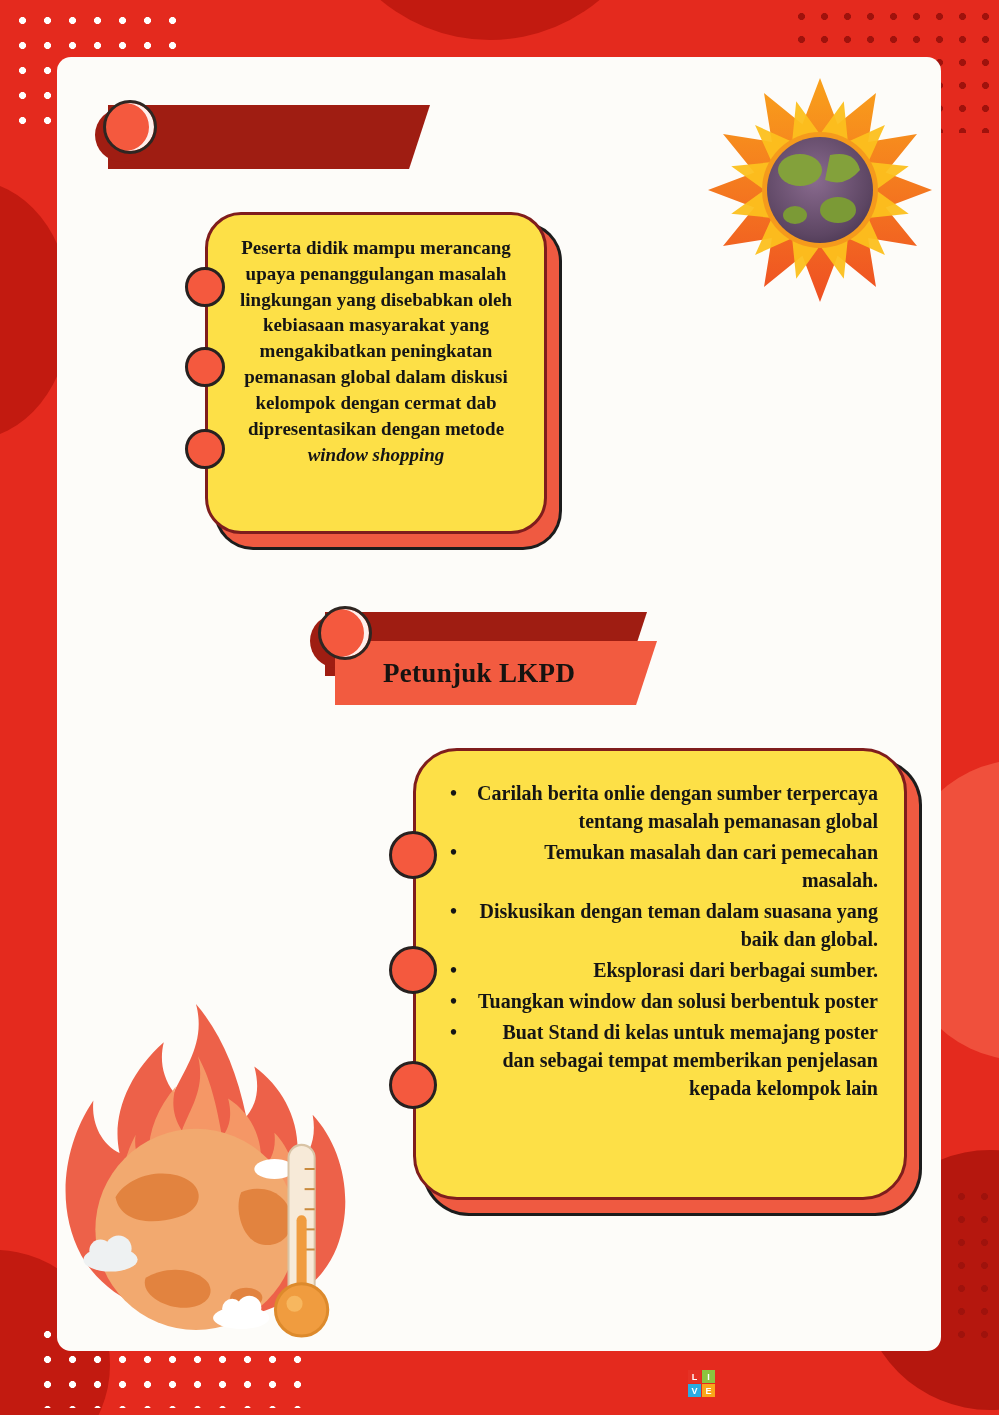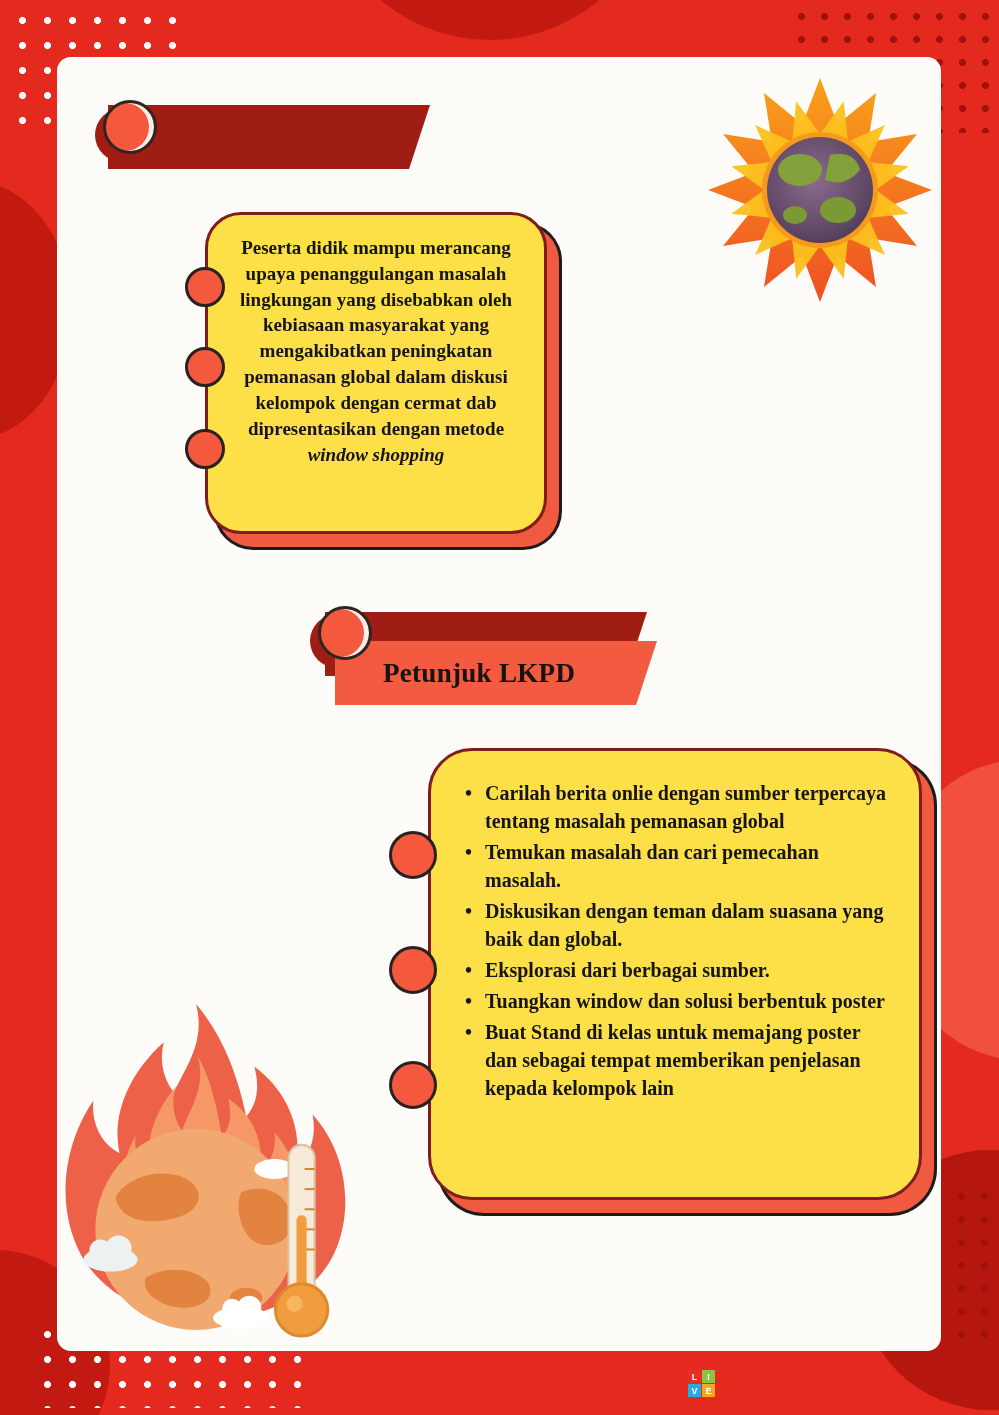--- a/index.html
+++ b/index.html
@@ -41,21 +41,21 @@
 
   .b2{left:335px;top:602px;width:322px;margin-top:39px;}
   .b2s{left:325px;top:612px;width:322px;}
   .c2{left:318px;top:606px;}
   .c2s{left:310px;top:614px;}
 
   
   .bubble{position:absolute;background:#fde047;border:3px solid #7f1d1d;box-sizing:border-box;z-index:4;
           box-shadow:12px 13px 0 0 #ef5a41,12px 13px 0 3px #1c1c1c;}
   .box1{left:205px;top:212px;width:342px;height:322px;border-radius:36px;}
-  .box2{left:428px;top:748px;width:494px;height:452px;border-radius:44px;}
+  .box2{left:413px;top:748px;width:494px;height:452px;border-radius:44px;text-align:right;}
 
   .edge-circle{position:absolute;border-radius:50%;background:#f4593e;border:3px solid #272120;box-sizing:border-box;z-index:5;}
   .ec-s{width:40px;height:40px;}
   .ec-l{width:48px;height:48px;}
   .ec1a{left:185px;top:267px;} .ec1b{left:185px;top:347px;} .ec1c{left:185px;top:429px;}
   .ec2a{left:389px;top:831px;} .ec2b{left:389px;top:946px;} .ec2c{left:389px;top:1061px;}
 
   .objective-text{margin:0;padding:20px 22px;text-align:center;font-size:19px;font-weight:bold;color:#151515;line-height:1.36;}
   .objective-text i{font-weight:bold;}
 

